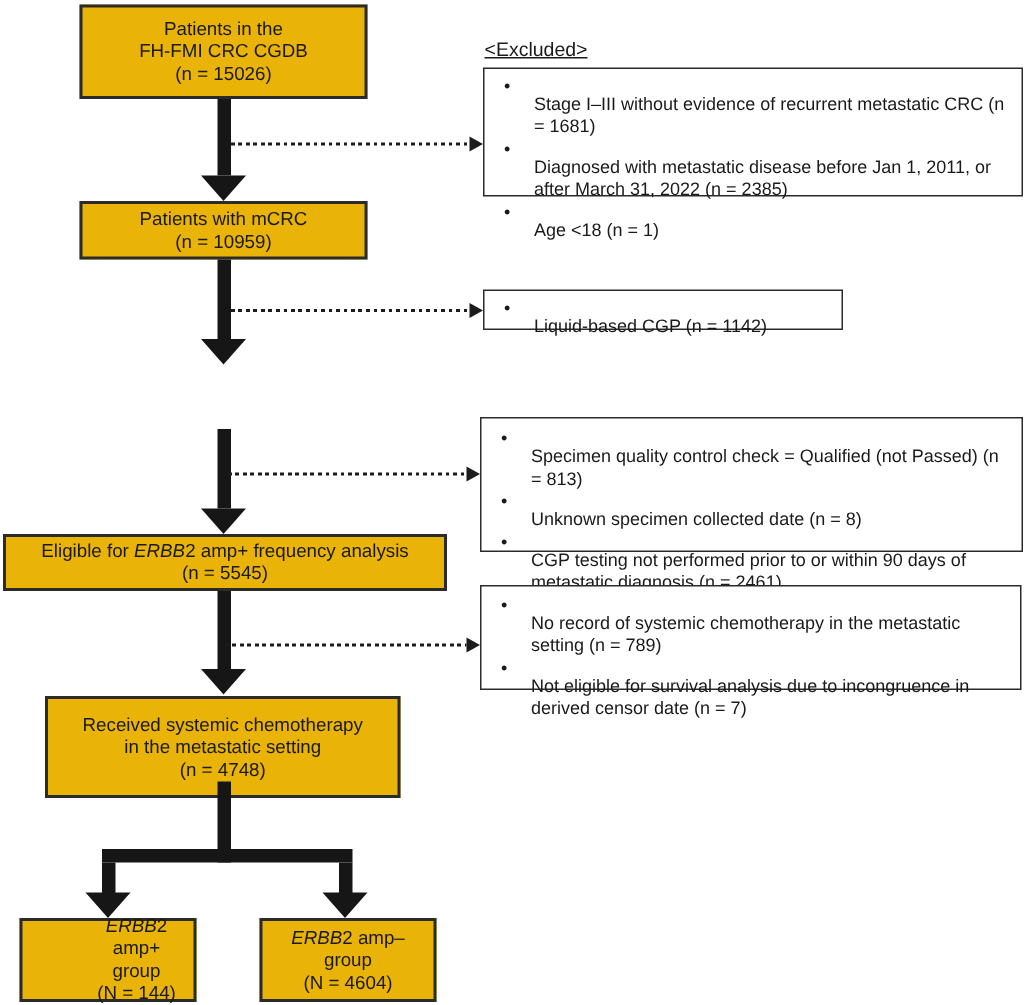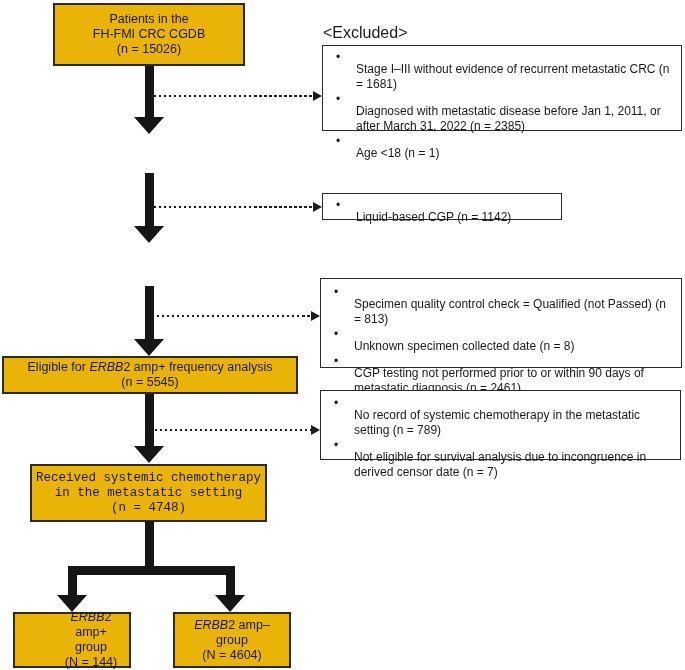--- a/index.html
+++ b/index.html
@@ -35,22 +35,23 @@
     background: #ffffff;
     font-size: 12px;
     line-height: 15px;
     padding: 4px 6px 4px 0;
   }
   .bi { display: flex; }
   .bm { flex: 0 0 33px; box-sizing: border-box; padding-left: 13px; text-align: left; }
   .bt { flex: 1; margin-top: 12px; }
   .excluded-label {
     position: absolute;
-    font-size: 16px;
+    font-size: 13px;
     line-height: 15px;
+    text-decoration: underline;
   }
   
   .arrow-v { position: absolute; width: 30px; display: flex; flex-direction: column; align-items: center; }
   .arrow-v .bar { width: 9px; background: #161616; }
   .arrow-v .head {
     width: 0; height: 0;
     border-left: 15px solid transparent;
     border-right: 15px solid transparent;
     border-top: 17px solid #161616;
   }
@@ -78,28 +79,32 @@
 <body>
 
 <div class="canvas">
 
   <div class="box" style="left:53px; top:3px; width:192px; height:63px;">
     <div>Patients in the</div>
     <div>FH-FMI CRC CGDB</div>
     <div>(n = 15026)</div>
   </div>
 
+  <div class="box" style="left:53px; top:134px; width:192px; height:39px;">
+    <div>Patients with mCRC</div>
+    <div>(n = 10959)</div>
+  </div>
 
 
   <div class="box" style="left:2px; top:356px; width:296px; height:38px;">
     <div><span>Eligible for </span><i class="gene">ERBB</i><span>2 amp+ frequency analysis</span></div>
     <div>(n = 5545)</div>
   </div>
 
-  <div class="box" style="left:30px; top:464px; width:237px; height:58px;font-family:Liberation Mono, monospace;">
+  <div class="box" style="left:30px; top:464px; width:237px; height:68px;">
     <div>Received systemic chemotherapy</div>
     <div>in the metastatic setting</div>
     <div>(n = 4748)</div>
   </div>
 
   <div class="box" style="left:13px; top:612px; width:118px; height:56px;padding-left:38px;">
     <div><i class="gene">ERBB</i><span>2 amp+</span></div>
     <div>group</div>
     <div>(N = 144)</div>
   </div>

